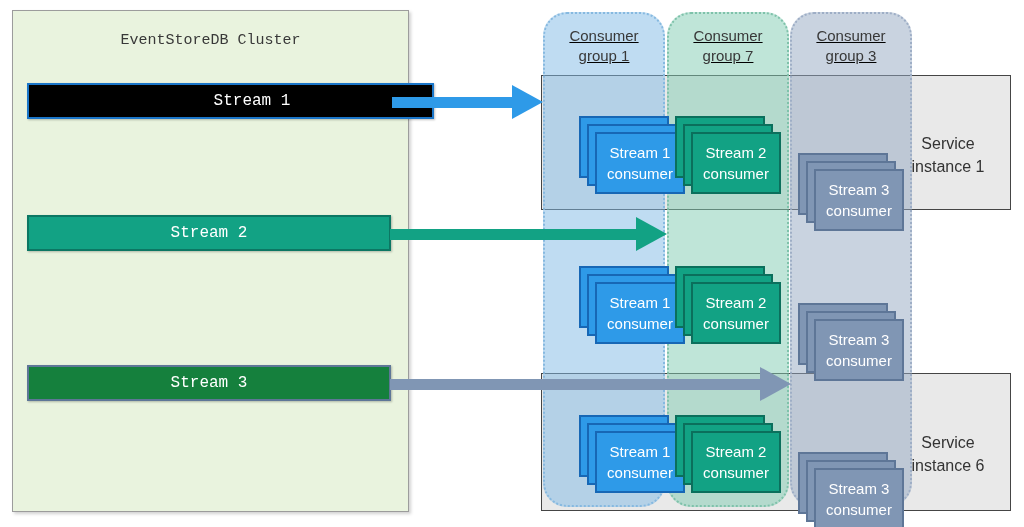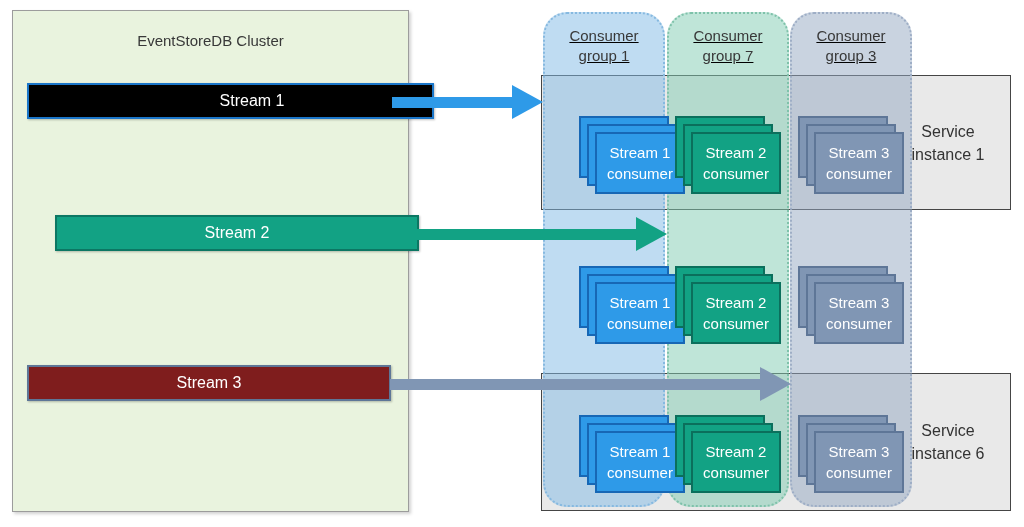--- a/index.html
+++ b/index.html
@@ -1,52 +1,52 @@
 <!DOCTYPE html>
 <html><head>
 <meta charset="utf-8">
 <style>
   * { margin:0; padding:0; box-sizing:content-box; }
   body { background:#ffffff; font-family:"Liberation Sans", sans-serif; }
   .canvas { position:relative; width:1024px; height:527px; background:#ffffff; overflow:hidden; }
 
   
   .cluster { position:absolute; left:12px; top:10px; width:395px; height:500px;
-             background:#E9F3DE; border:1px solid #9C9C9C; box-shadow:2px 2px 3px rgba(0,0,0,0.18); }
+             background:#E9F3DE; border:1px solid #9C9C9C; box-shadow:2px 2px 3px rgba(0,0,0,0.18);font-family:Liberation Mono, monospace; }
   .cluster-title { position:absolute; top:21px; left:0; width:100%; text-align:center;
                    font-size:15px; color:#383838; }
   .stream-bar { position:absolute; left:14px; width:360px; height:32px; border:2px solid;
                 display:flex; align-items:center; justify-content:center;
                 color:#ffffff; font-size:16px; box-shadow:1px 1px 2px rgba(0,0,0,0.25); }
   .stream1 { top:72px;  background:#000000; border-color:#1B76C9;padding-left:43px; }
-  .stream2 { top:204px; background:#12A284; border-color:#0C7763;margin-left:28px; }
-  .stream3 { top:354px; background:#7f1d1d; border-color:#5E7697;text-align:right; }
+  .stream2 { top:204px; background:#12A284; border-color:#0C7763; }
+  .stream3 { top:354px; background:#15803d; border-color:#5E7697;text-align:right; }
 
   
   .service-row { position:absolute; left:541px; width:468px; background:#E9E9E9;
                  border:1px solid #454545; z-index:1; }
   .row1 { top:75px;  height:133px; }
   .row2 { top:223px; height:136px; }
   .row3 { top:373px; height:136px; }
-  .service-label { position:absolute; right:14px; top:0; height:100%; width:96px;
+  .service-label { position:absolute; right:14px; top:12px; height:100%; width:96px;
                    display:flex; align-items:center; justify-content:center; text-align:center;
                    font-size:16px; line-height:23px; color:#333333; }
 
   
   .group-col { position:absolute; top:12px; height:491px; width:118px;
                border:2px dotted; border-radius:24px; z-index:2;text-decoration:underline; }
   .col1 { left:543px; background:rgba(128,186,229,0.50); border-color:#86B9E0; }
   .col2 { left:667px; background:rgba(128,203,177,0.50); border-color:#7EC2AA; }
   .col3 { left:790px; background:rgba(148,168,193,0.50); border-color:#9EAEC6; }
   .group-header { margin:12px auto 0; width:100px; text-align:center;
                   font-size:15px; line-height:20px; color:#383838; }
 
   
   .stack { position:absolute; width:106px; height:78px; z-index:3; }
-  .s-c1 { left:579px; } .s-c2 { left:675px; } .s-c3 { left:798px; }
+  .s-c1 { left:579px; } .s-c2 { left:675px; } .s-c3 { left:798px;margin-top:37px; }
   .s-r1 { top:116px; } .s-r2 { top:266px; } .s-r3 { top:415px; }
   .card { position:absolute; width:86px; height:58px; border:2px solid; }
   .card.back { left:0; top:0; }
   .card.mid  { left:8px; top:8px; }
   .card.front{ left:16px; top:16px; display:flex; align-items:center; justify-content:center; }
   .card.front span { width:84px; text-align:center; color:#ffffff; font-size:15px; line-height:21px; }
   .card-blue  { background:#2E9AE8; border-color:#1767B5; }
   .card-green { background:#12A284; border-color:#0B6F5C; }
   .card-slate { background:#8096B4; border-color:#5E7697; }
 

